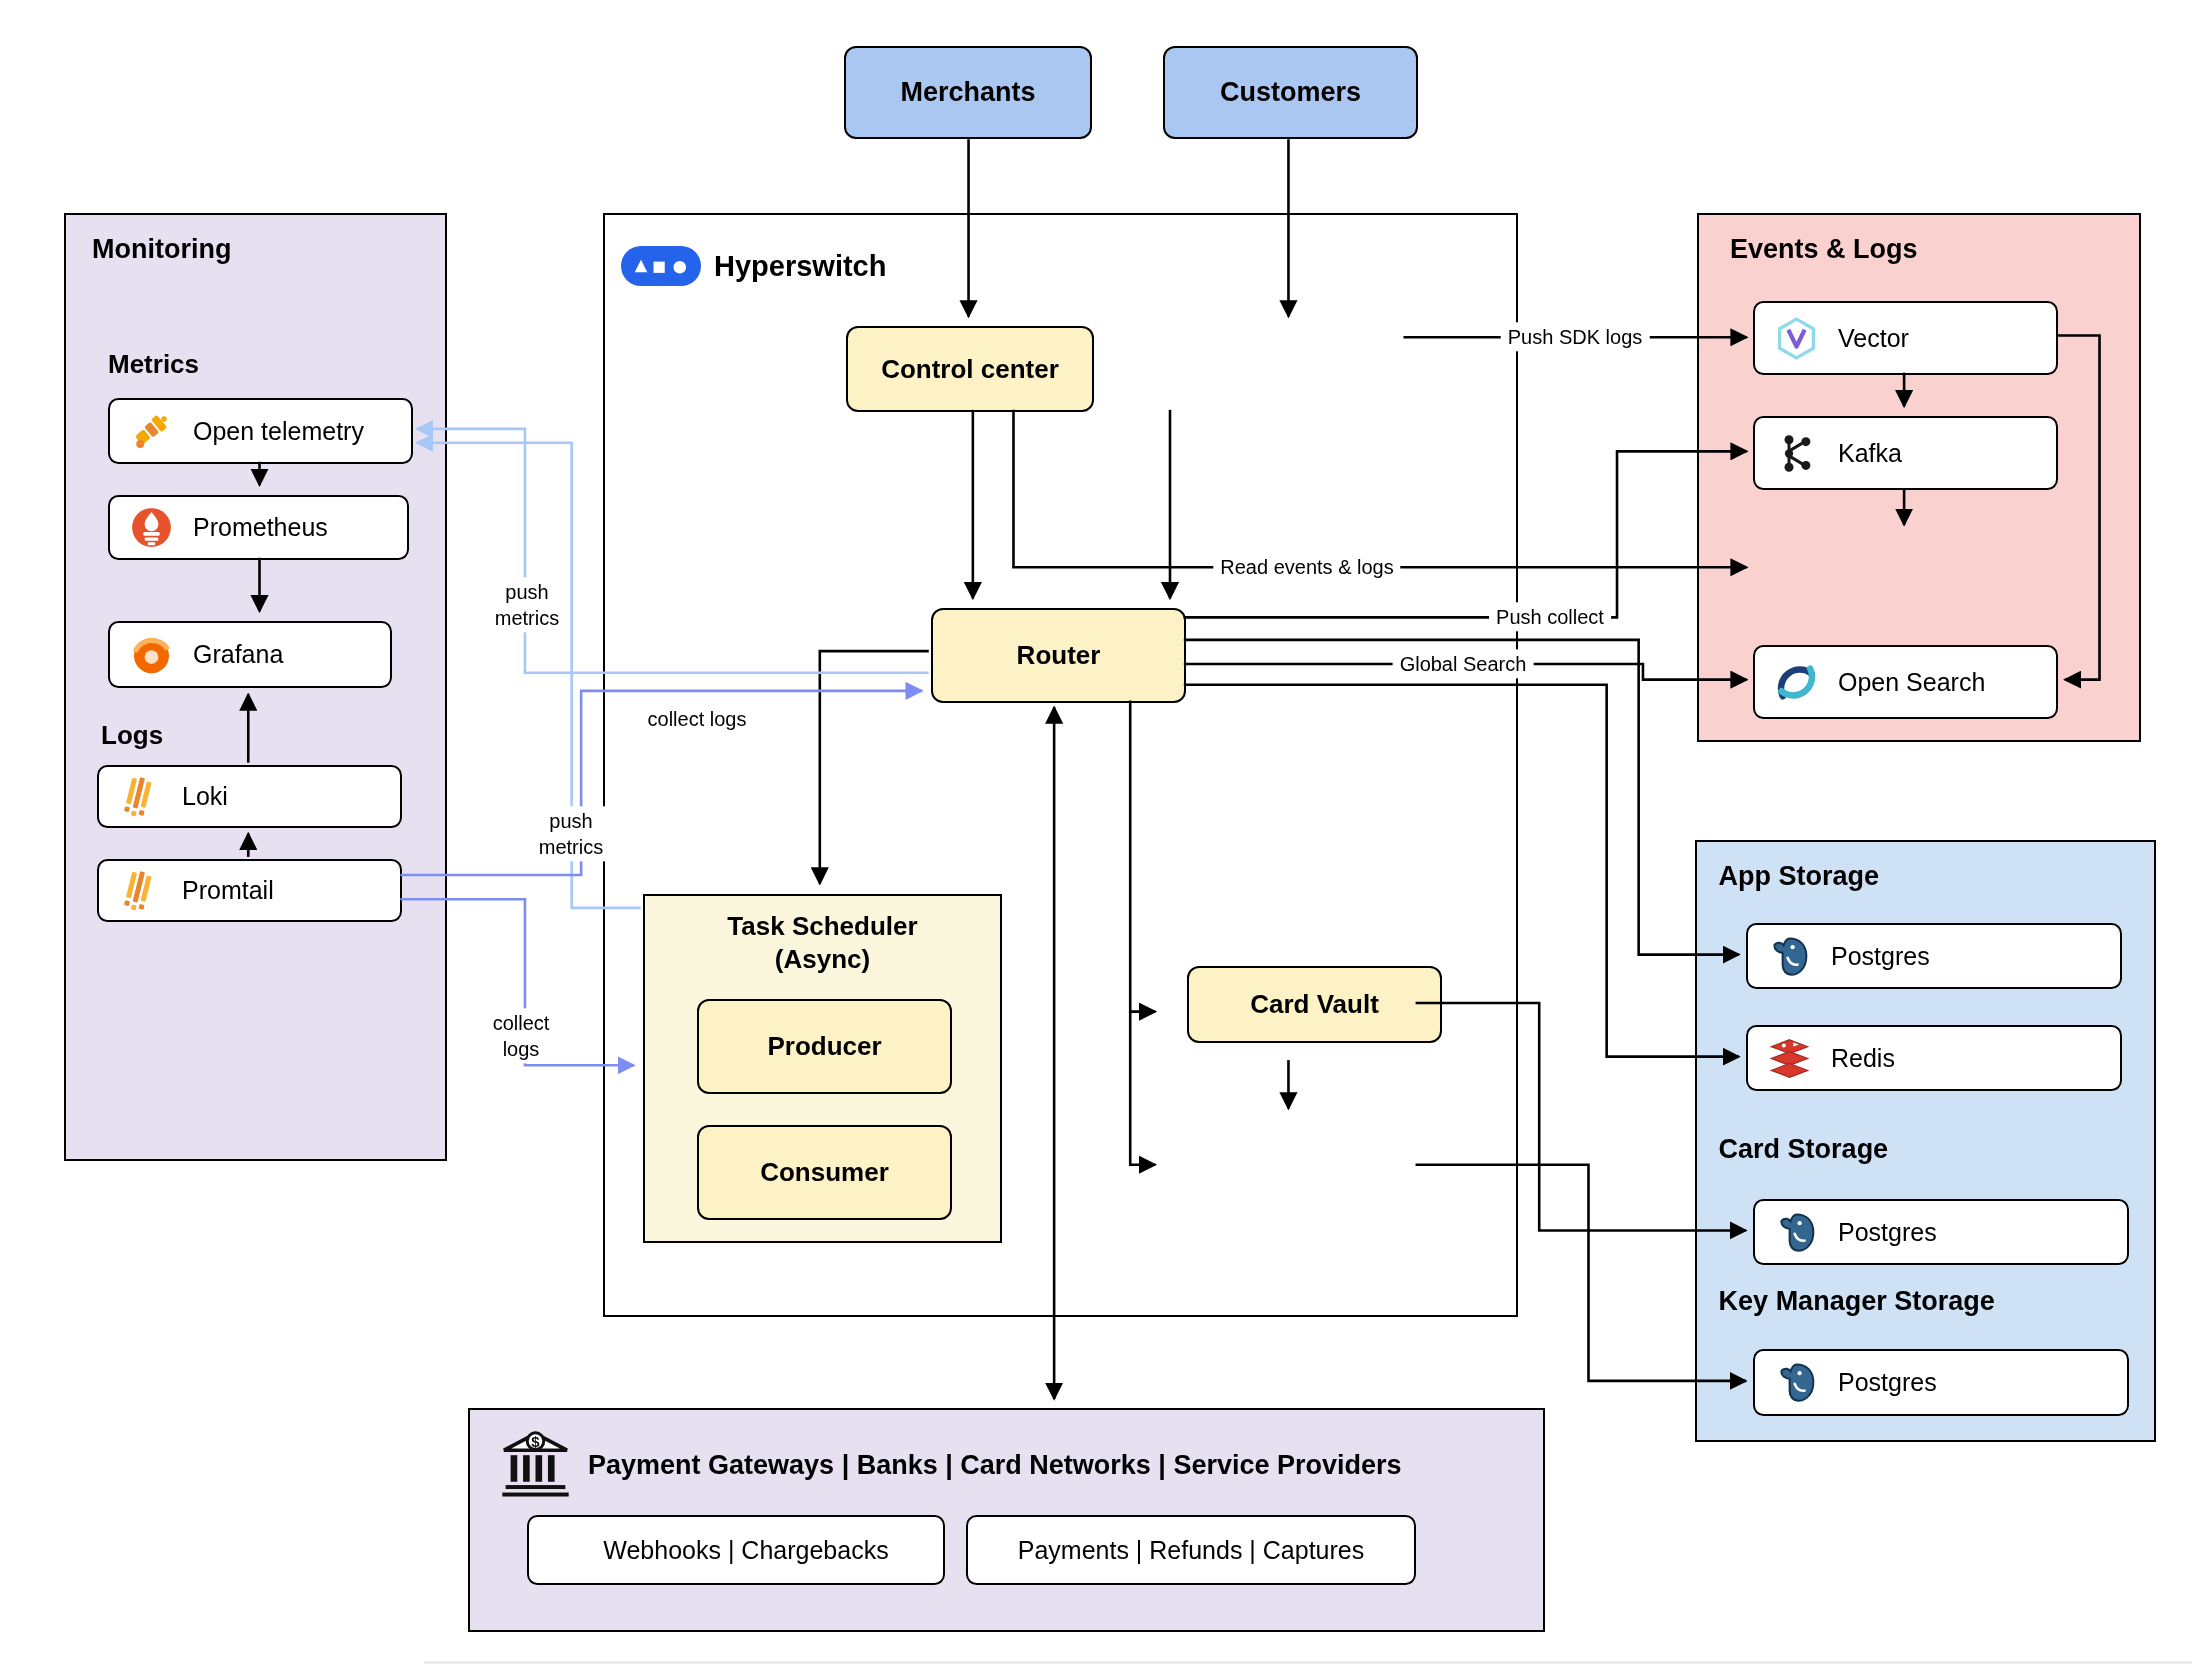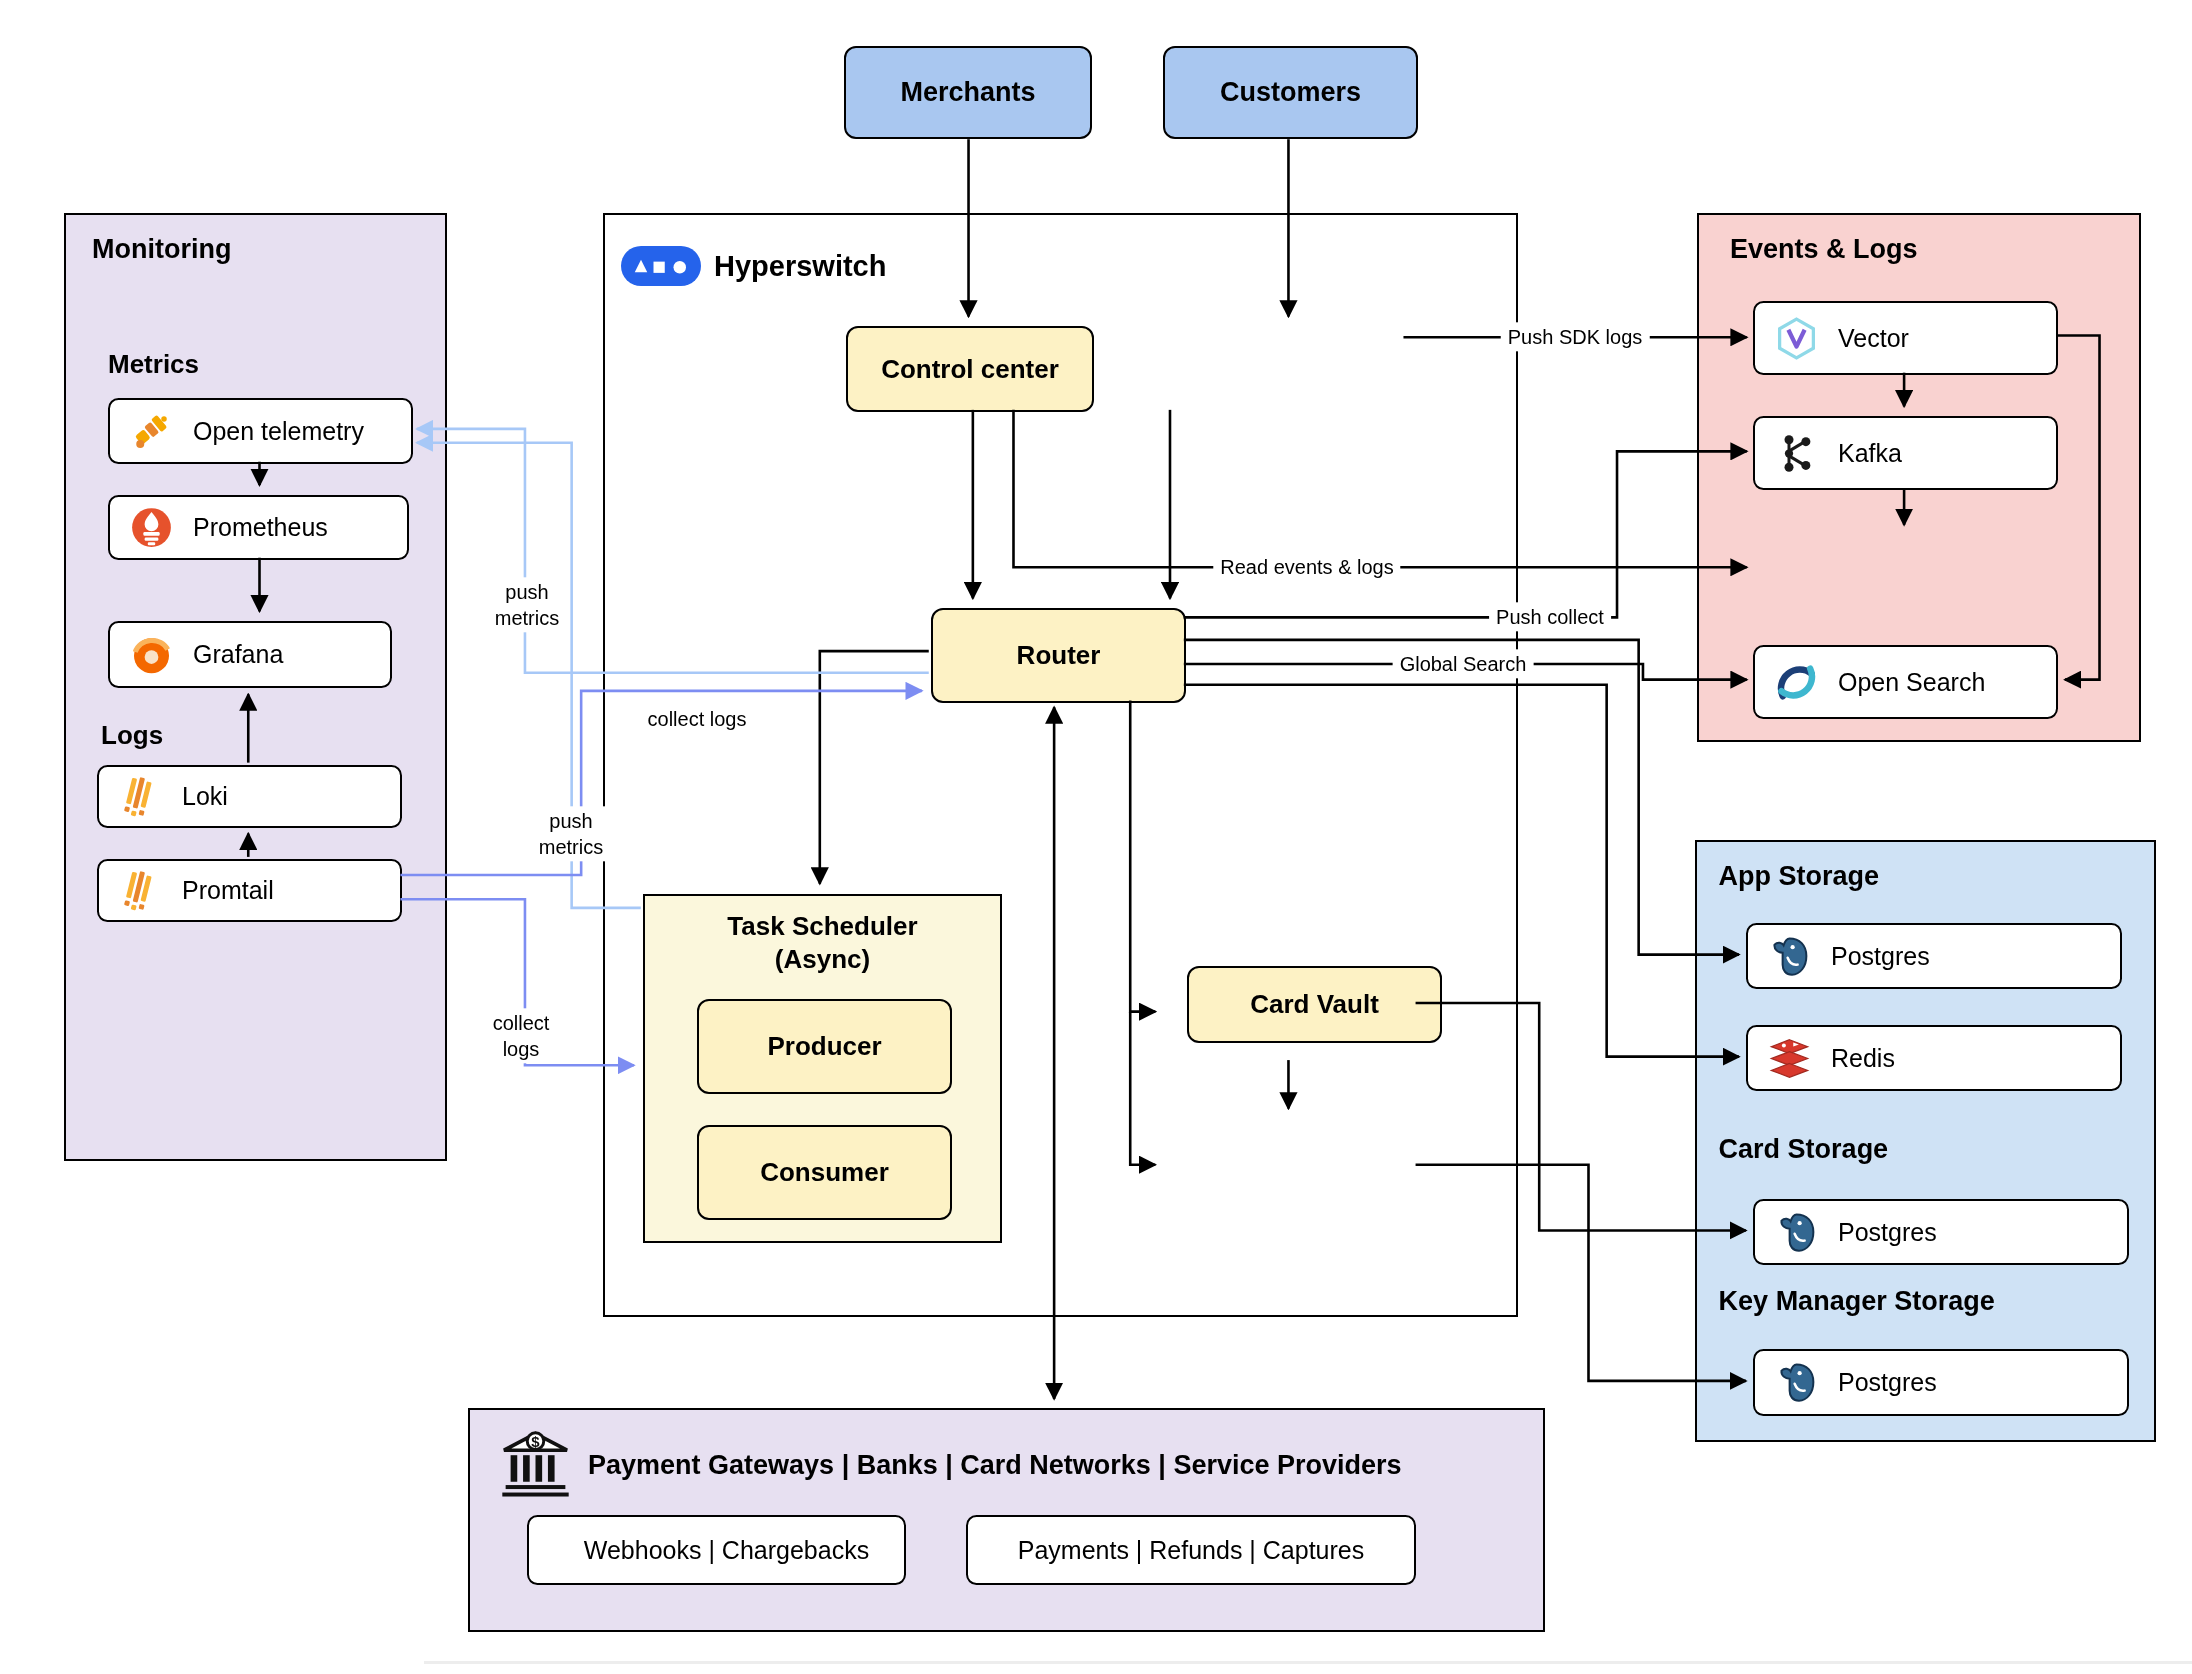--- a/index.html
+++ b/index.html
@@ -263,21 +263,21 @@
         </svg>
       <span>Postgres</span>
     </div>
   </div>
 
   <div class="panel panel-payments" style="left:468px;top:1408px;width:1077px;height:224px;">
     <svg class="bank-icon" style="left:29px;top:17.3px;width:73px;height:73px;" viewBox="0 0 84 84" width="73" height="73">
         <use href="#sym-bank"></use>
       </svg>
     <div class="panel-title" style="left:118px;top:40px;">Payment Gateways | Banks | Card Networks | Service Providers</div>
-    <div class="item-box pay-box" style="left:57px;top:105px;width:379px;height:70px;padding-left:20px;">
+    <div class="item-box pay-box" style="left:57px;top:105px;width:418px;height:70px;padding-left:20px;">
       <span>Webhooks | Chargebacks</span>
     </div>
     <div class="item-box pay-box" style="left:496px;top:105px;width:450px;height:70px;">
       <span>Payments | Refunds | Captures</span>
     </div>
   </div>
 
   <div class="ext-box" style="left:844px;top:46px;width:248px;height:93px;">
     <span>Merchants</span>
   </div>

